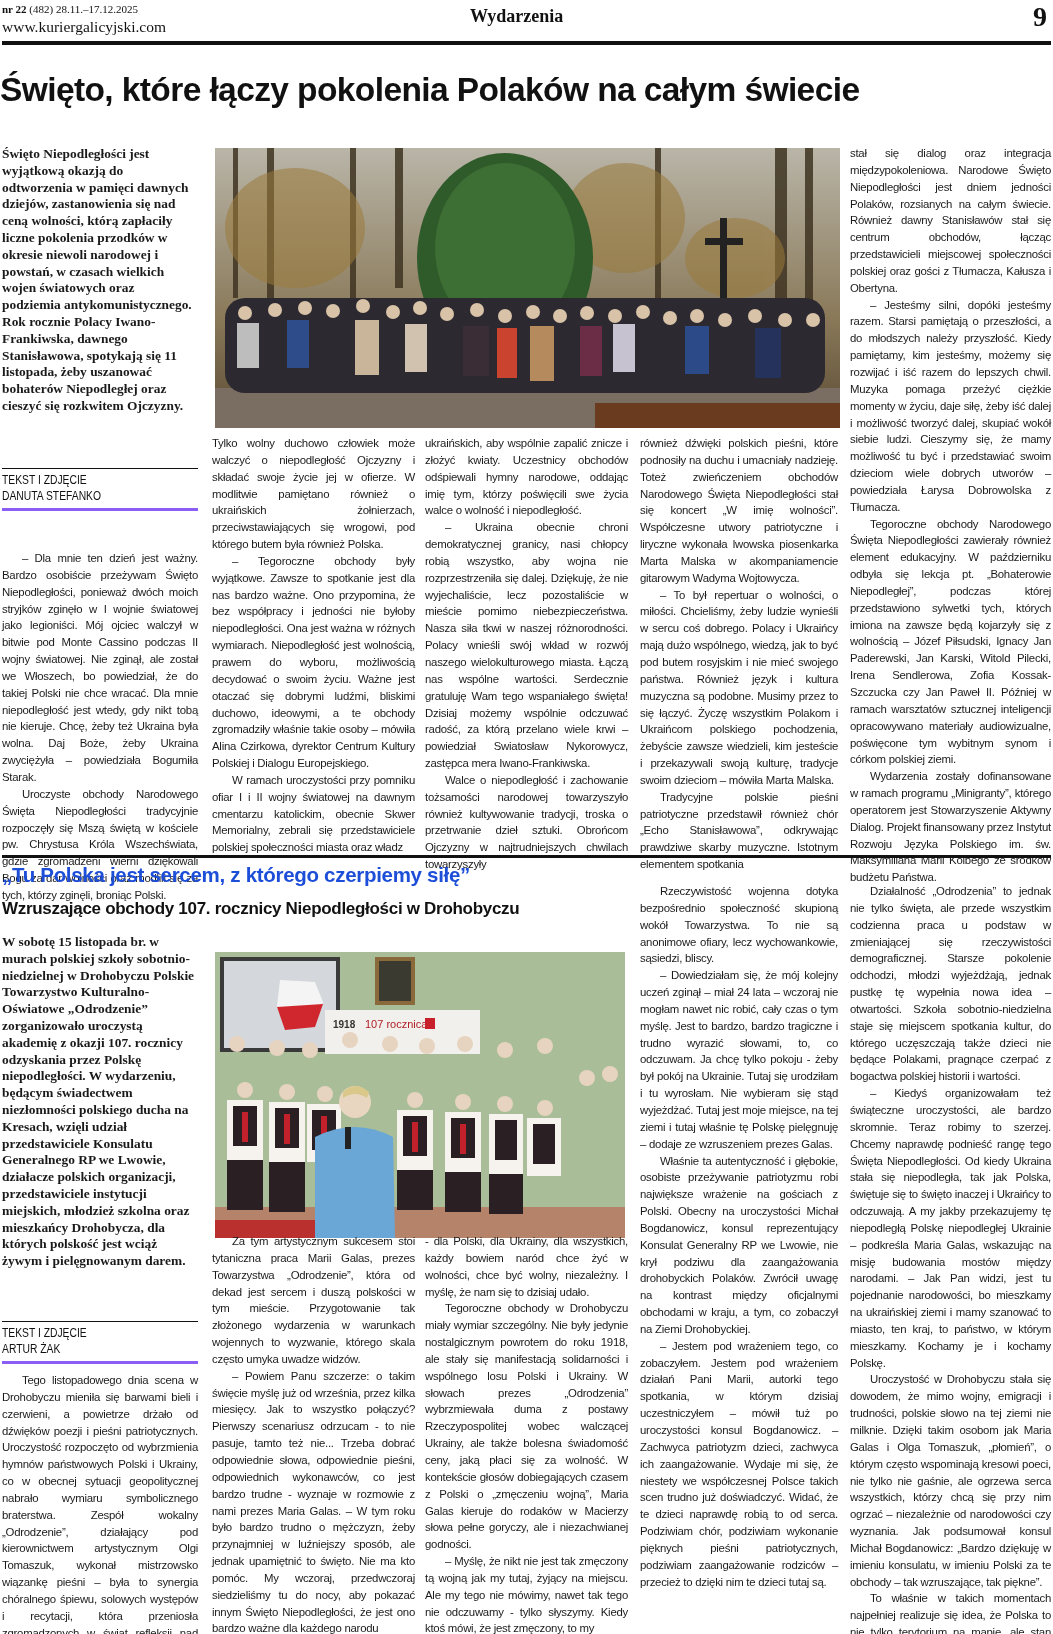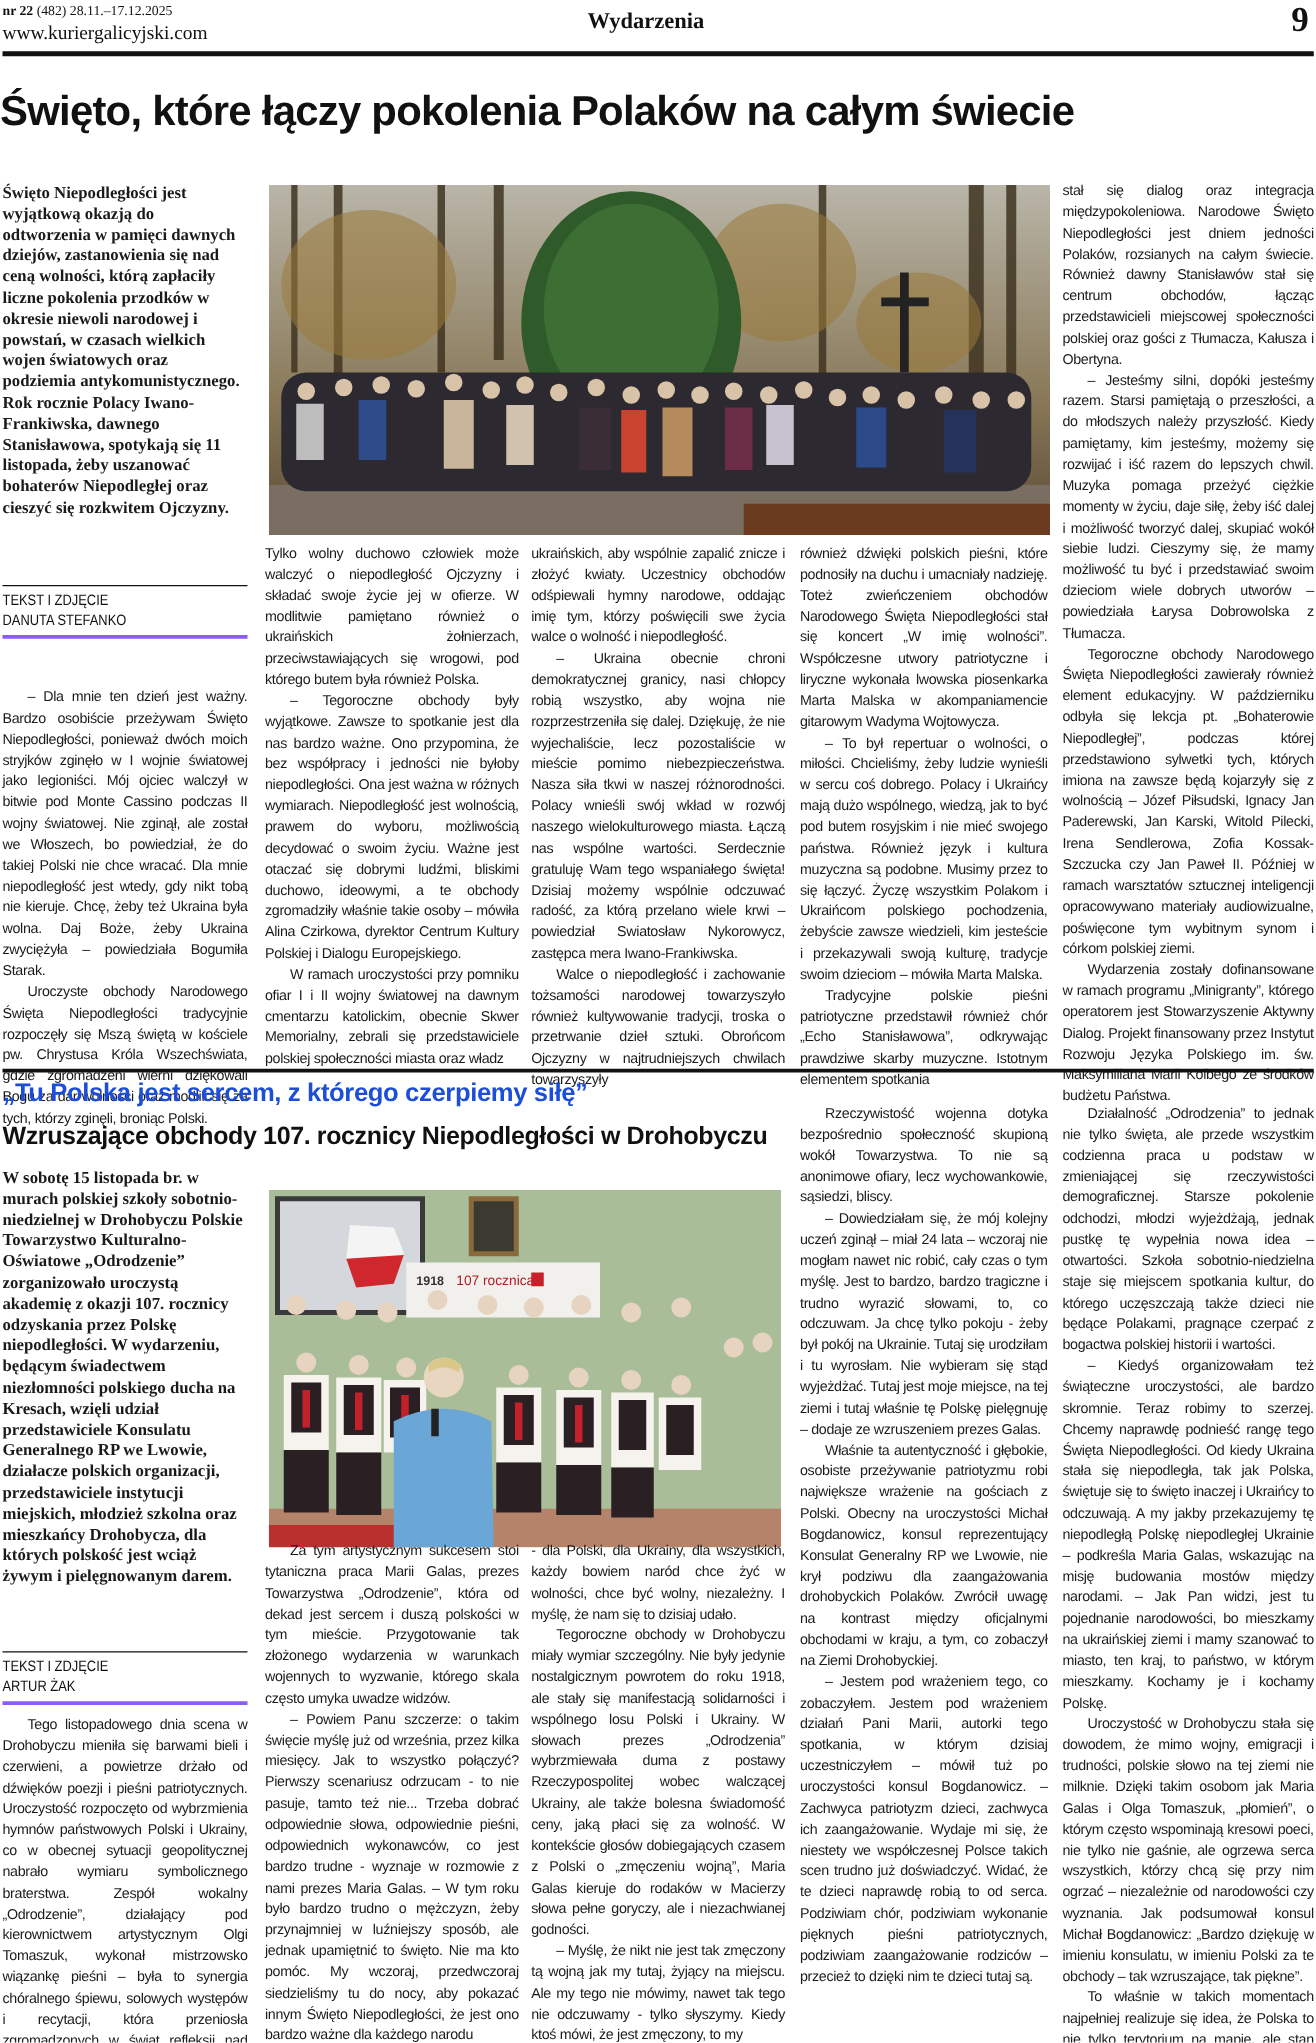--- a/index.html
+++ b/index.html
@@ -22,21 +22,21 @@
 
   .col { position: absolute; font-size: 11.4px; line-height: 16.85px; text-align: justify; color: #1a1a1a; font-family: "Liberation Sans", sans-serif; letter-spacing: -0.25px; }
   .col p { text-indent: 20px; }
   .col p.noind { text-indent: 0; }
 
   .photo { position: absolute; overflow: hidden; }
   .photo svg { width: 100%; height: 100%; display: block; }
 
   .mid-rule { position: absolute; left: 2px; top: 855px; width: 1049px; height: 3px; background: #111; }
   .headline2 { position: absolute; left: 2px; top: 862px; font-family: "Liberation Sans", sans-serif; font-weight: bold; font-size: 20.5px; line-height: 26px; color: #1d4ed8; white-space: nowrap; letter-spacing: -0.3px; }
-  .headline3 { position: absolute; left: 2px; top: 896px; font-family: "Liberation Sans", sans-serif; font-weight: bold; font-size: 20px; line-height: 26px; color: #111; white-space: nowrap; letter-spacing: -0.3px; }
+  .headline3 { position: absolute; left: 2px; top: 896px; font-family: "Liberation Sans", sans-serif; font-weight: bold; font-size: 17px; line-height: 26px; color: #111; white-space: nowrap; letter-spacing: -0.3px; }
 </style>
 </head>
 <body>
 
 <header class="masthead">
   <div class="issue"><b>nr 22</b> <span>(482) 28.11.–17.12.2025</span></div>
   <div class="site">www.kuriergalicyjski.com</div>
   <div class="section">Wydarzenia</div>
   <div class="pagenum">9</div>
 </header>

